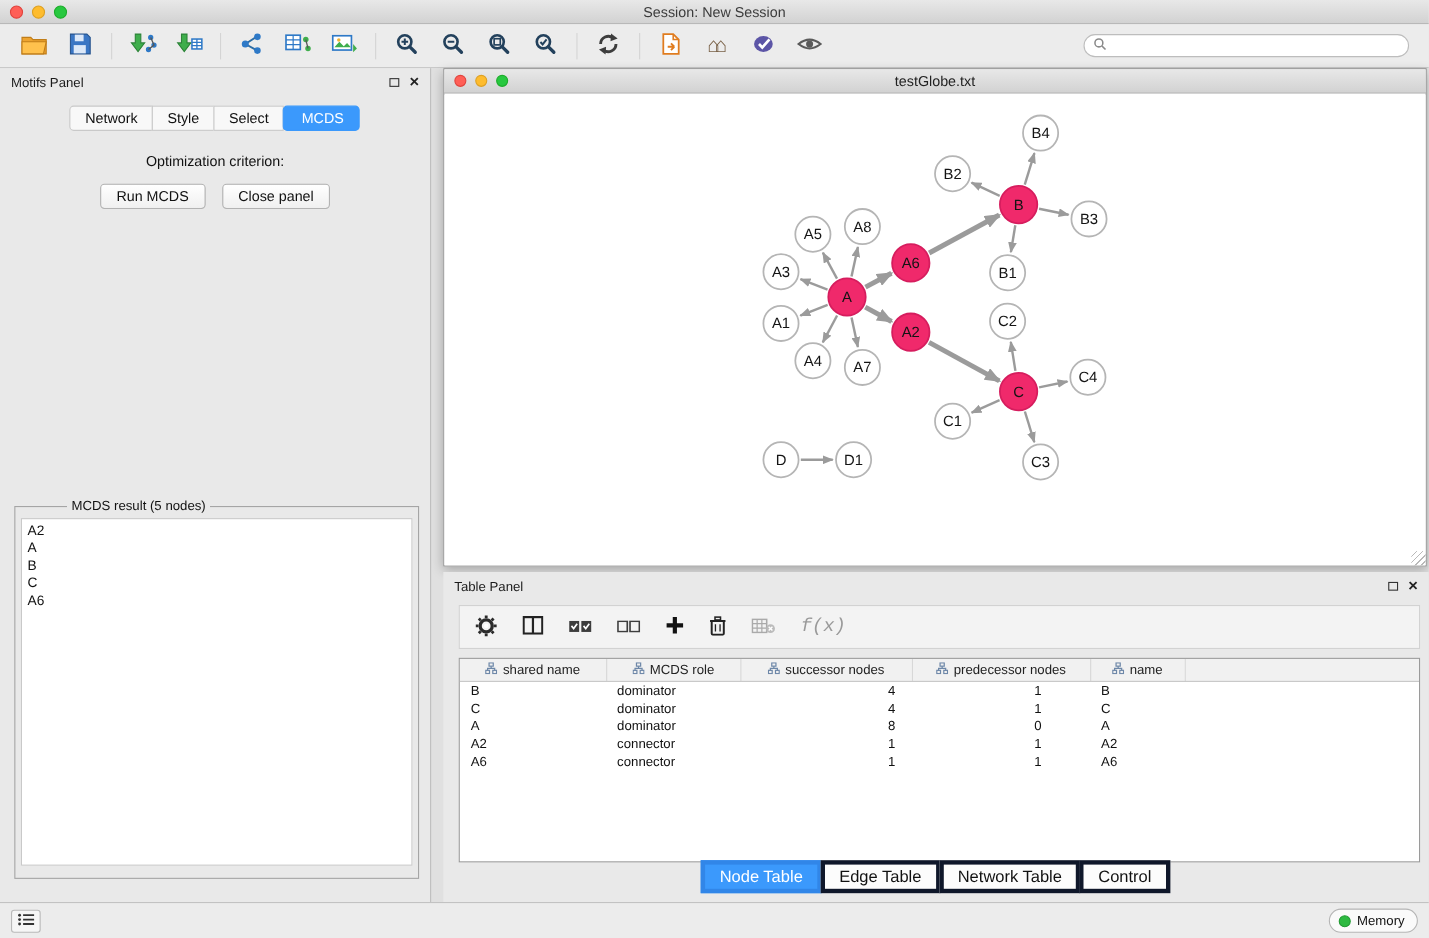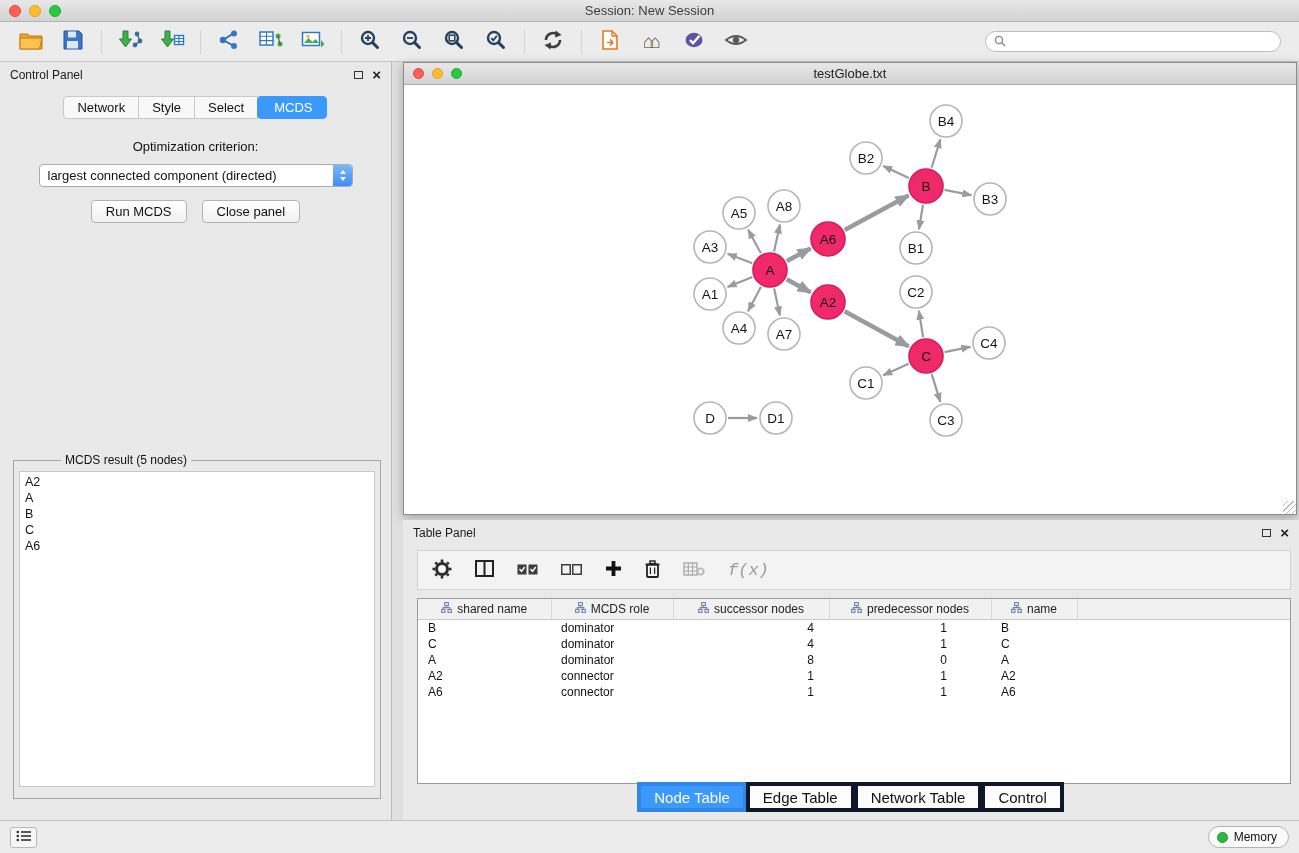--- a/index.html
+++ b/index.html
@@ -278,40 +278,33 @@
           </svg>
       </span>
       <input type="text" value="" style="">
     </div>
   </div>
 
   <div class="workspace">
 
     <div class="control-panel">
       <div class="panel-titlebar">
-        <span>Control Panel</span>
+        <span>Motifs Panel</span>
         <span class="panel-icons">
           <span class="float-ic"></span>
           <span class="close-ic">×</span>
         </span>
       </div>
       <div class="cp-tabs">
         <span class="cp-tab">Network</span>
         <span class="cp-tab">Style</span>
         <span class="cp-tab">Select</span>
         <span class="cp-tab active">MCDS</span>
       </div>
       <div class="opt-label">Optimization criterion:</div>
-      <div class="selectbox">
-        <span>largest connected component (directed)</span>
-        <span class="stepper">
-            <span class="arr-up"></span>
-            <span class="arr-dn"></span>
-          </span>
-      </div>
       <div class="cp-buttons">
         <button class="btn">Run MCDS</button>
         <button class="btn">Close panel</button>
       </div>
       <fieldset class="result-fieldset">
         <legend>MCDS result (5 nodes)</legend>
         <div class="result-list">
             <div>A2</div>
             <div>A</div>
             <div>B</div>

